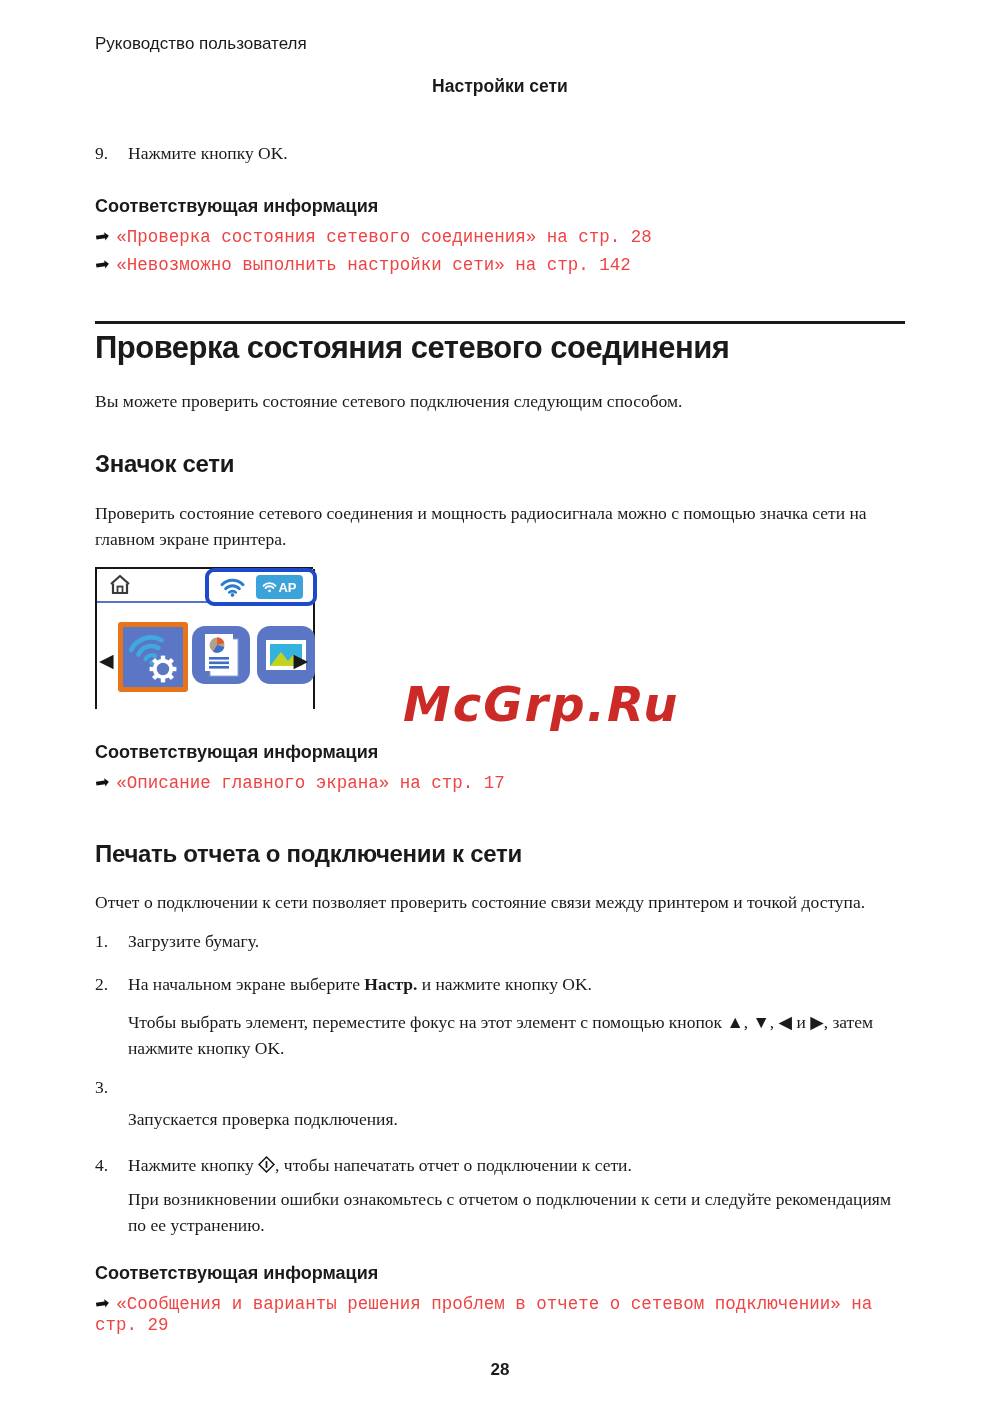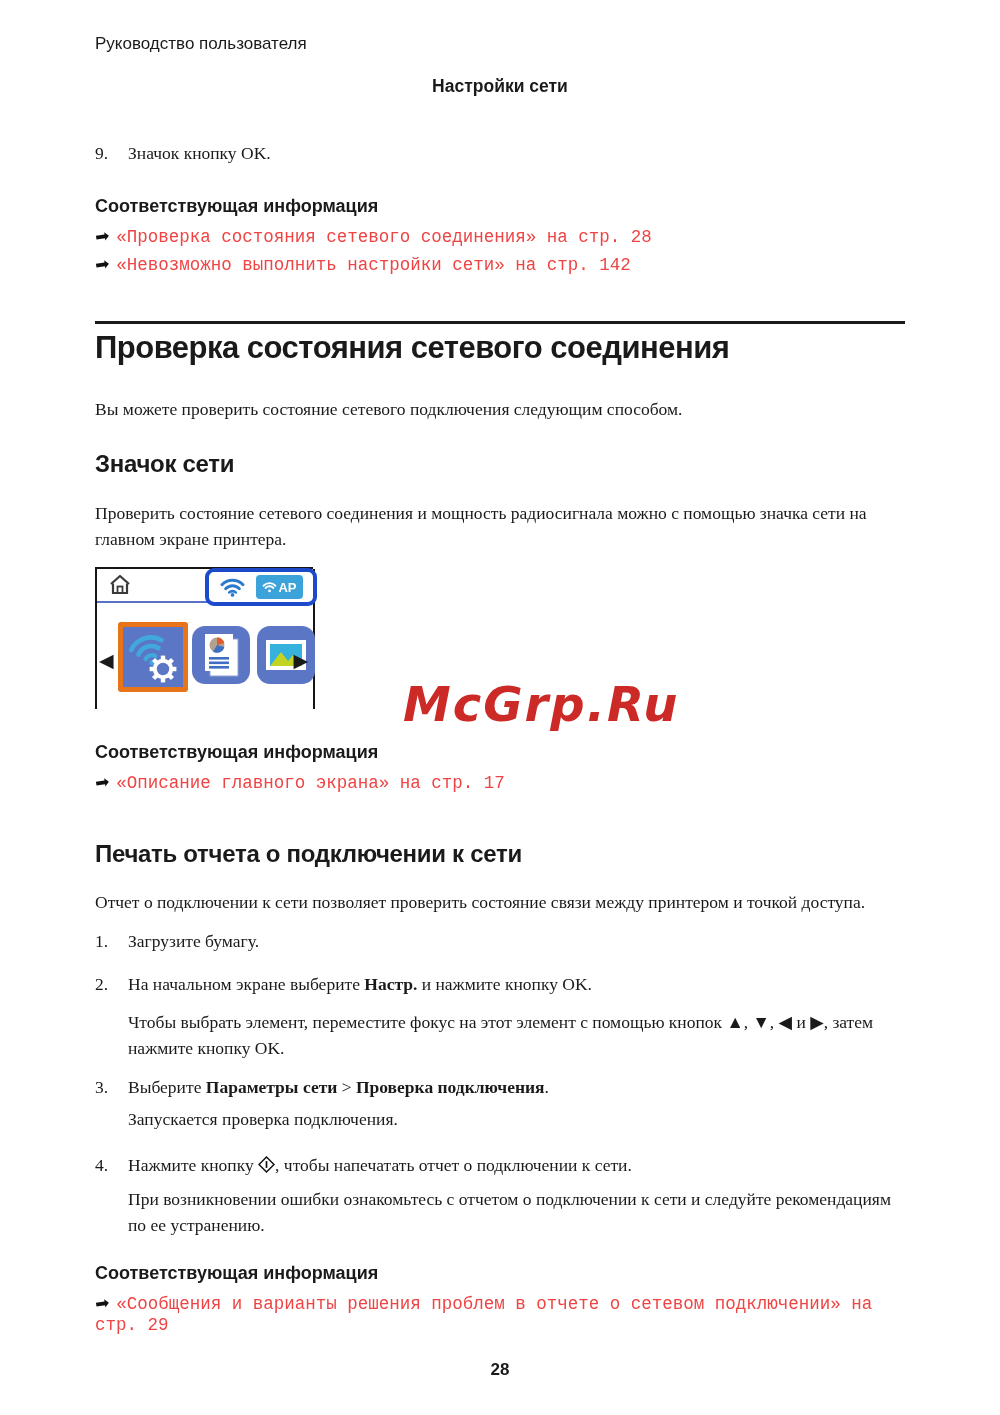--- a/index.html
+++ b/index.html
@@ -56,34 +56,34 @@
   .tile.pic{left:160px;top:57px;width:58px;height:58px;border-radius:13px;}
 </style>
 </head>
 <body>
 
 <div class="abs running-hdr-left sans">Руководство пользователя</div>
 <div class="abs running-hdr-center sans">Настройки сети</div>
 
 <div class="abs step bodytext serif" style="top:140px;">
   <span class="num">9.</span>
-  <span>Значок кнопку OK.</span>
+  <span>Нажмите кнопку OK.</span>
 </div>
 
 <div class="abs rel-title" style="top:196px;">Соответствующая информация</div>
 <div class="abs rel-link serif" style="top:226px;">
   <span class="arr">➡</span><a href="#">«Проверка состояния сетевого соединения» на стр. 28</a>
 </div>
 <div class="abs rel-link serif" style="top:254px;">
   <span class="arr">➡</span><a href="#">«Невозможно выполнить настройки сети» на стр. 142</a>
 </div>
 
 <div class="abs rule" style="top:321px;"></div>
 <div class="abs h1" style="top:330px;">Проверка состояния сетевого соединения</div>
-<div class="abs para bodytext serif" style="top:396px;">Вы можете проверить состояние сетевого подключения следующим способом.</div>
+<div class="abs para bodytext serif" style="top:388px;">Вы можете проверить состояние сетевого подключения следующим способом.</div>
 
 <div class="abs h2" style="top:450px;">Значок сети</div>
 <div class="abs para bodytext serif" style="top:500px;">Проверить состояние сетевого соединения и мощность радиосигнала можно с помощью значка сети на главном экране принтера.</div>
 
 <div class="abs lcd">
   <div class="lcd-rightline"></div>
   <div class="lcd-underline"></div>
 
   <svg class="lcd-home" width="24" height="22" viewBox="0 0 24 22">
     <path d="M3 10 L12 2 L21 10" fill="none" stroke="#3a3a3a" stroke-width="2.2" stroke-linejoin="round"></path>
@@ -174,21 +174,20 @@
 </div>
 
 <div class="abs step bodytext serif" style="top:971px;">
   <span class="num">2.</span>
   <span><span>На начальном экране выберите </span><b class="inl">Настр.</b><span> и нажмите кнопку OK.</span></span>
 </div>
 <div class="abs stepnote bodytext serif" style="top:1009px;">Чтобы выбрать элемент, переместите фокус на этот элемент с помощью кнопок ▲, ▼, ◀ и ▶, затем нажмите кнопку OK.</div>
 
 <div class="abs step bodytext serif" style="top:1074px;">
   <span class="num">3.</span>
-  <span><span>Выберите </span><b class="inl">Параметры сети</b><span> &gt; </span><b class="inl">Проверка подключения</b><span>.</span></span>
 </div>
 <div class="abs stepnote bodytext serif" style="top:1106px;">Запускается проверка подключения.</div>
 
 <div class="abs step bodytext serif" style="top:1152px;">
   <span class="num">4.</span>
   <span><span>Нажмите кнопку </span><svg class="startbtn" width="17" height="17" viewBox="0 0 20 20">
         <path d="M10 1.2 L18.8 10 L10 18.8 L1.2 10 Z" fill="none" stroke="#111" stroke-width="1.7"></path>
         <line x1="10" y1="6" x2="10" y2="14" stroke="#111" stroke-width="2"></line>
       </svg><span>, чтобы напечатать отчет о подключении к сети.</span></span>
 </div>

